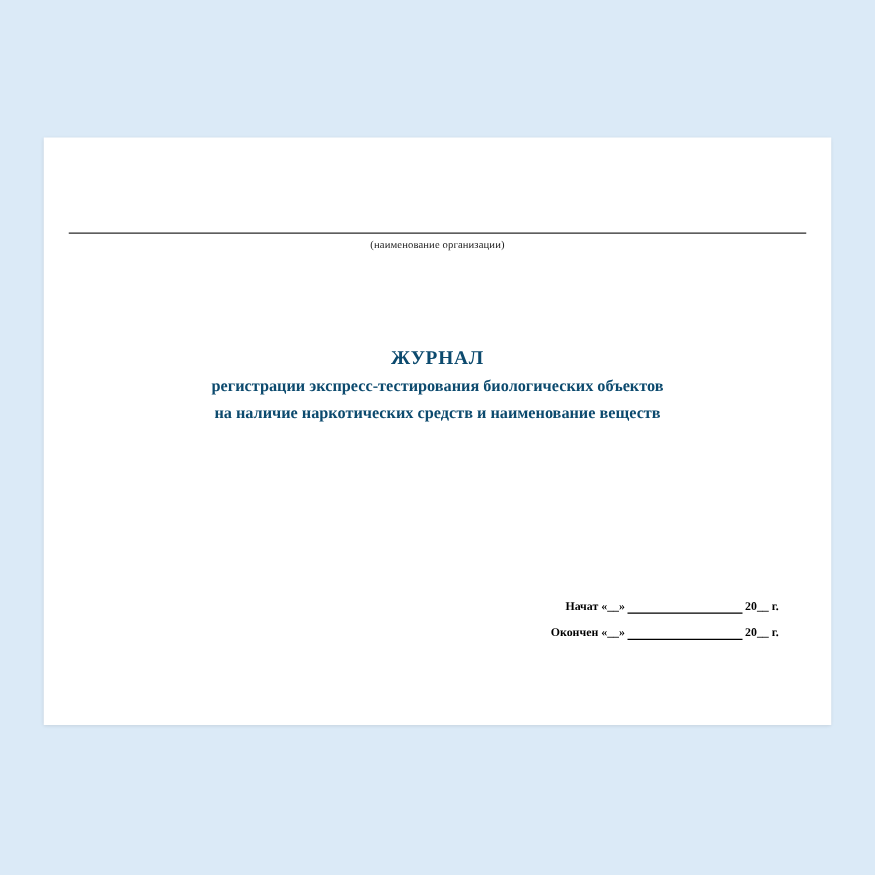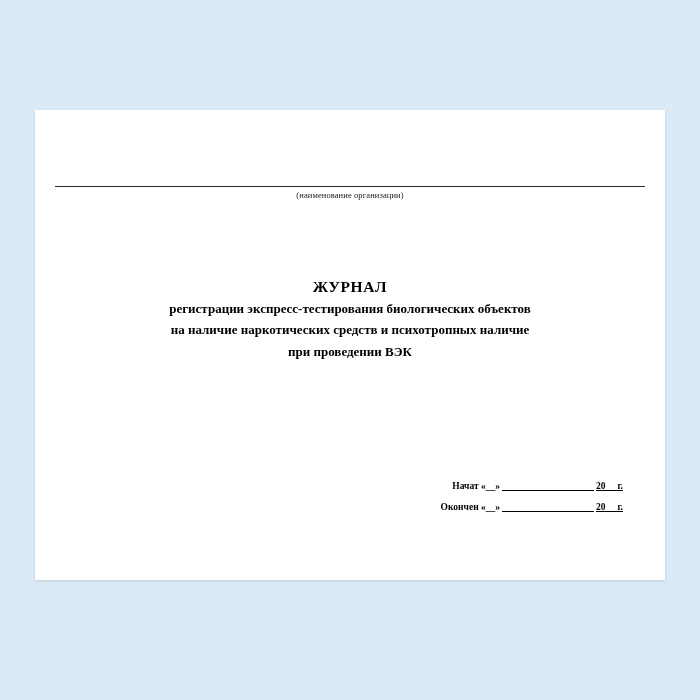--- a/index.html
+++ b/index.html
@@ -53,21 +53,21 @@
     letter-spacing: 0.1px;
     font-family: "Liberation Serif", serif;
   }
   
   .title-block {
     position: absolute;
     left: 25px;
     top: 165px;
     width: 580px;
     text-align: center;
-    color: #000000;
+    color: #0c4a6e;
   }
   .title-main {
     font-size: 15.5px;
     font-weight: bold;
     letter-spacing: 0.6px;
     line-height: 1.5;
   }
   .title-sub {
     font-size: 13px;
     font-weight: bold;
@@ -93,40 +93,39 @@
   }
   .date-row:last-child { margin-bottom: 16px; }
   .date-label { padding-right: 1px; }
   .date-fill {
     display: inline-block;
     width: 92px;
     border-bottom: 1px solid #000;
     height: 9px;
     margin: 0 1px;
   }
-  .date-year { padding-left: 1px; text-decoration: underline; }
+  .date-year { padding-left: 1px; }
 </style>
 </head>
 <body>
 
 <div id="stage">
 
   <div class="page">
     <div class="page-inner">
 
       <div class="org-block">
         <div class="org-rule"></div>
         <div class="org-caption">(наименование организации)</div>
       </div>
 
       <div class="title-block">
         <div class="title-main">ЖУРНАЛ</div>
         <div class="title-sub">регистрации экспресс-тестирования биологических объектов</div>
-        <div class="title-sub">на наличие наркотических средств и психотропных наличие</div>
-        <div class="title-sub">при проведении ВЭК</div>
+        <div class="title-sub">на наличие наркотических средств и наименование веществ</div>
       </div>
 
       <div class="dates">
         <div class="date-row">
           <span class="date-label">Начат «__»</span>
           <span class="date-fill"></span>
           <span class="date-year">20__ г.</span>
         </div>
         <div class="date-row">
           <span class="date-label">Окончен «__»</span>

